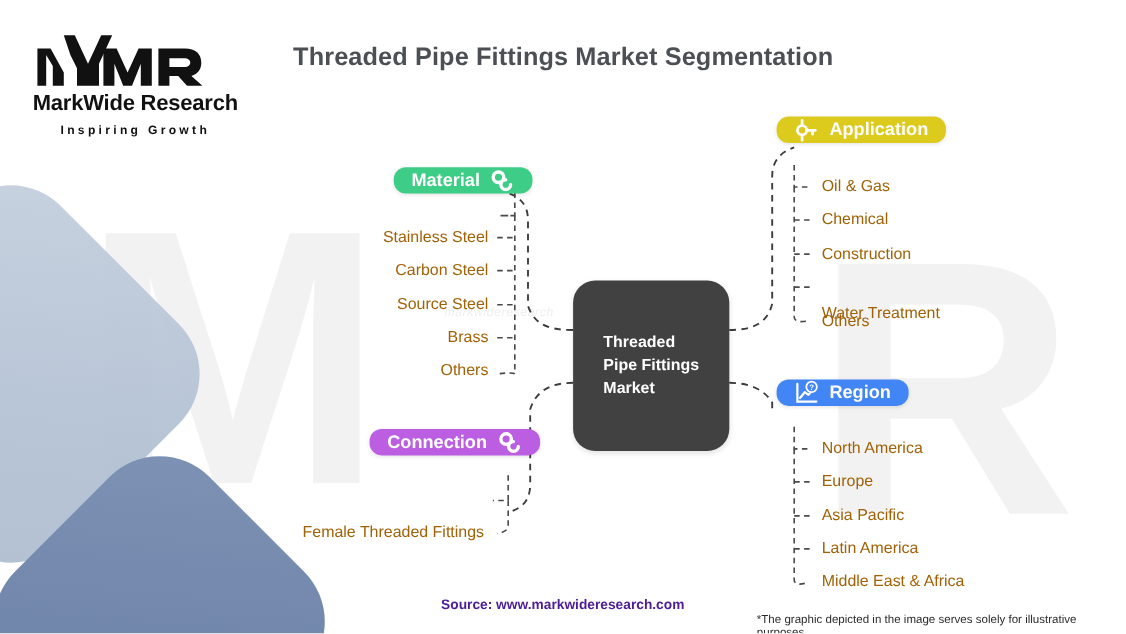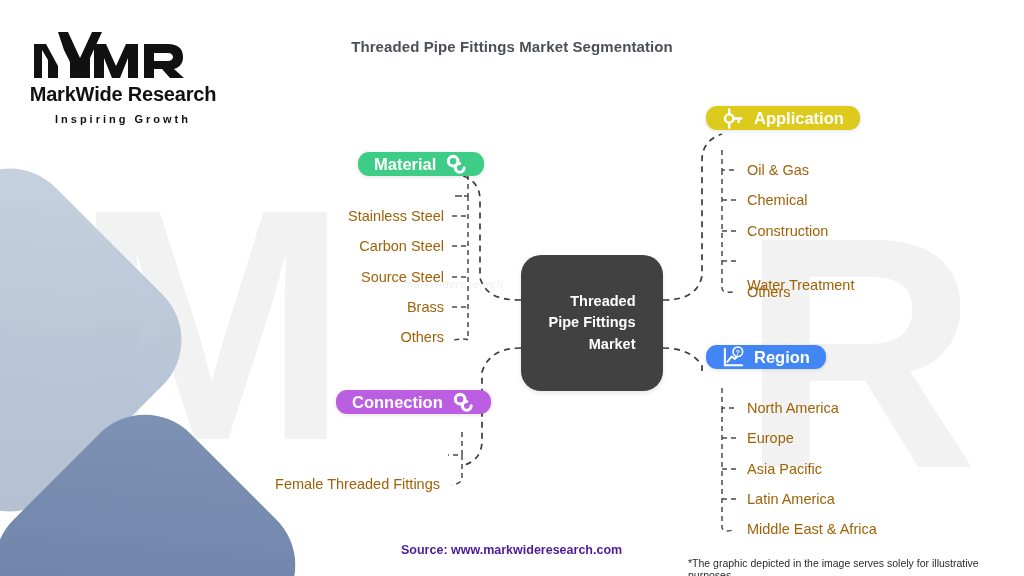--- a/index.html
+++ b/index.html
@@ -98,21 +98,21 @@
     margin-top: 7px;
   }
 
   
   .title {
     position: absolute;
     left: 0;
     right: 0;
     top: 38px;
     text-align: center;
-    font-size: 15px;
+    font-size: 23px;
     font-weight: 700;
     color: #4c5054;
     letter-spacing: .1px;
   }
 
   
   svg.links {
     position: absolute;
     inset: 0;
     width: 1024px;
@@ -132,28 +132,28 @@
     stroke-width: 1.5;
     stroke-dasharray: 5 4;
   }
 
   
   .center-node {
     position: absolute;
     left: 521px;
     top: 255px;
     width: 142px;
-    height: 136px;
+    height: 155px;
     background: #414141;
     border-radius: 20px;
     color: #ffffff;
     display: flex;
     align-items: center;
     justify-content: center;
-    text-align: right;
+    text-align: left;
     font-size: 14.5px;
     font-weight: 700;
     line-height: 1.45;
     box-shadow: 0 2px 5px rgba(0,0,0,.10);
   }
 
   
   .pill {
     position: absolute;
     display: flex;

